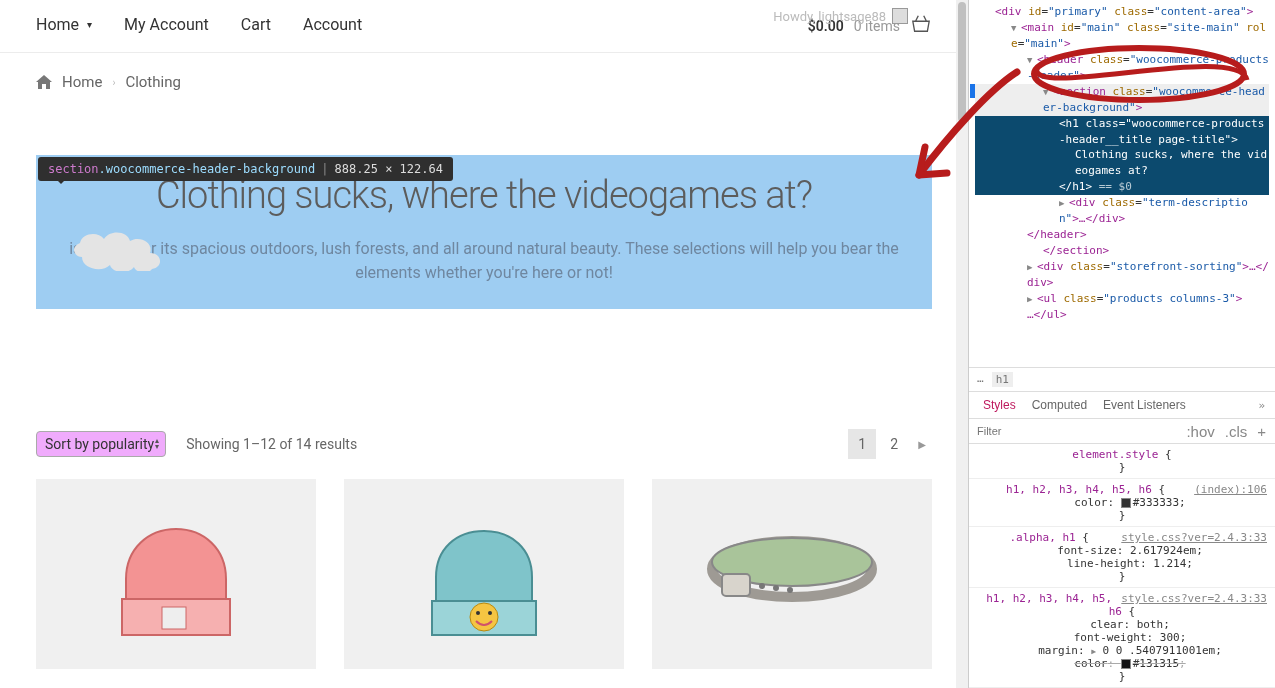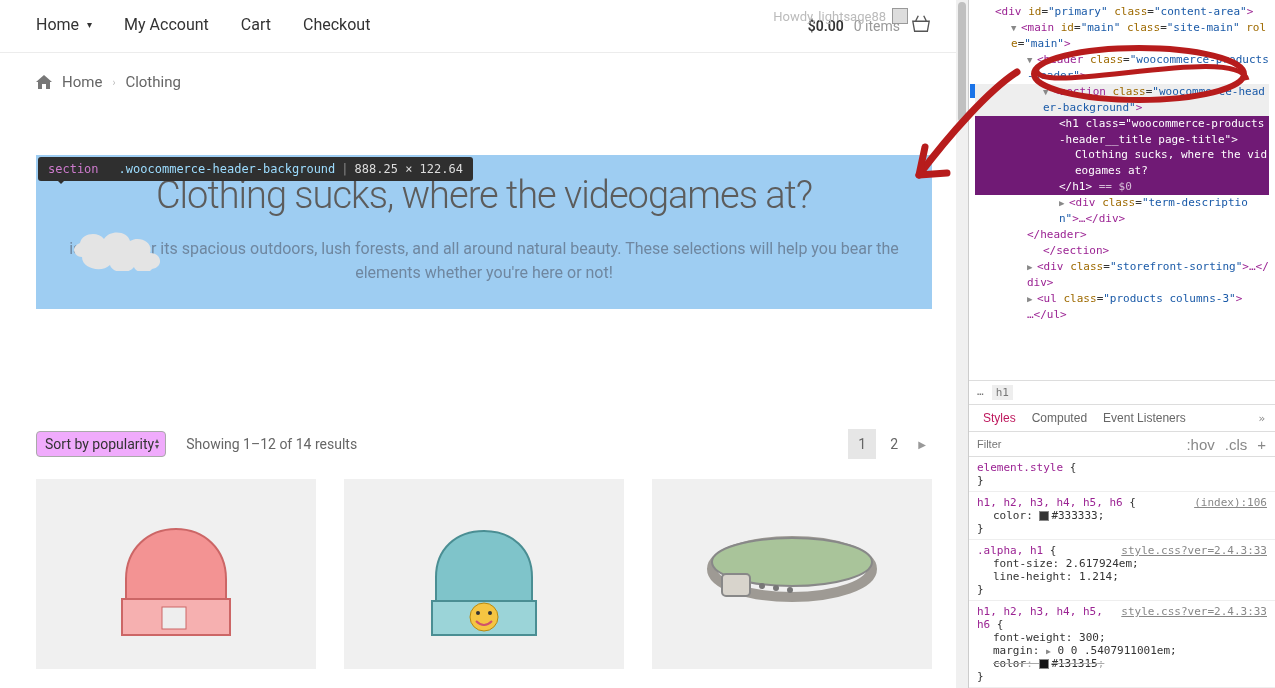--- a/index.html
+++ b/index.html
@@ -22,21 +22,21 @@
 .avatar { width: 16px; height: 16px; background: #ddd; border: 1px solid #999; }
 
 
 .breadcrumb { padding: 20px 36px; color: #666; display: flex; align-items: center; gap: 10px; font-size: 15px; }
 .home-icon { width: 16px; height: 14px; }
 
 
 .tooltip { position: absolute; left: 38px; top: 157px; background: #2f2f2f; color: #ddd; font-family: Menlo, monospace; font-size: 12px; padding: 5px 10px; border-radius: 3px; z-index: 5; }
 .tooltip::after { content: ""; position: absolute; left: 18px; bottom: -8px; border: 5px solid transparent; border-top-color: #2f2f2f; }
 .tooltip .tag { color: #cc7acc; }
-.tooltip .cls { color: #9cdcfe; margin-left: 20px; }
+.tooltip .cls { color: #9cdcfe; }
 .tooltip .sep { margin: 0 6px; color: #888; }
 
 
 .hero { margin: 44px 36px 0; background: #9ecdf2; padding: 18px 30px 24px; text-align: center; }
 .hero h1 { font-size: 38px; font-weight: 300; color: #5c5c5c; letter-spacing: -1px; margin-bottom: 20px; }
 .hero p { color: #6f87a0; font-size: 16px; line-height: 1.5; position: relative; }
 .cloud { position: absolute; left: 6px; top: -10px; }
 
 
 .sort-row { margin: 120px 36px 20px; display: flex; align-items: center; gap: 20px; }
@@ -54,42 +54,42 @@
 .product { flex: 1; background: #f0f0f0; height: 190px; display: flex; align-items: center; justify-content: center; cursor: pointer; }
 
 
 .dom-pane { flex: 1; overflow: hidden; padding: 4px 6px; line-height: 1.45; color: #333; position: relative; }
 .dom-line { white-space: pre-wrap; word-break: break-all; }
 .dom-line .t { color: #9b2393; }
 .dom-line .a { color: #9e6a00; margin-top: 34px; }
 .dom-line .v { color: #1a5aa8; }
 .dom-line .tx { color: #333; }
 .hl-row { background: #eee; }
-.sel-block { background: #701a75; color: #fff; }
+.sel-block { background: #0c4a6e; color: #fff; }
 .sel-block .t,.sel-block .a,.sel-block .v,.sel-block .tx { color: #fff; }
 .tri { color: #888; font-size: 9px; display: inline-block; width: 10px; }.ind1{padding-left:20px}.ind2{padding-left:36px}.ind3{padding-left:52px}.ind4{padding-left:68px}.ind5{padding-left:84px}.ind6{padding-left:100px}
 
 
 .anno { position: absolute; pointer-events: none; z-index: 10; }
 .anno svg { overflow: visible; }
 
 .crumbs { border-top: 1px solid #ddd; padding: 4px 8px; color: #777; display: flex; gap: 8px; }
 .crumbs span.cur { background: #eee; padding: 1px 4px; }
 
 .tabs { border-top: 1px solid #ddd; border-bottom: 1px solid #ddd; display: flex; align-items: center; padding: 0 6px; }
 .tab { padding: 6px 8px; color: #666; cursor: pointer; font-family: -apple-system, sans-serif; font-size: 12px; }
 .tab.active { color: #be185d; font-weight: 500; }
 .tab-more { margin-left: auto; padding: 4px; color: #888; cursor: pointer; }
 
 .filter-row { display: flex; border-bottom: 1px solid #ddd; align-items: center; gap: 44px; }
 .filter-input { flex: 1; border: none; padding: 6px 8px; font-size: 11px; outline: none; font-family: -apple-system,sans-serif;}
 .filter-btns { display: flex; gap: 4px; padding: 0 6px; color: #888; font-family: -apple-system,sans-serif; font-size: 15px;}
 .filter-btns span { cursor: pointer; padding: 2px 3px; }
 
-.styles-pane { overflow-y: auto; font-size: 11px; }
+.styles-pane { overflow-y: auto; font-size: 11px; text-align: center; }
 .rule { border-bottom: 1px solid #eee; padding: 4px 8px; }
 .selector { color: #9b2393; }
 .src { float: right; color: #888; text-decoration: underline; }
 .decl { padding-left: 16px; }
 .prop { color: #333; }
 .val { color: #333; }
 .swatch { display: inline-block; width: 10px; height: 10px; border: 1px solid #888; vertical-align: middle; margin-right: 2px; }
 .strike { text-decoration: line-through; color: #aaa; }
 .expand-tri { font-size: 8px; color: #888; }
 
@@ -106,21 +106,21 @@
   </div>
 
   <div class="topnav">
     <div class="nav-links">
       <span class="nav-item">
           <span>Home</span>
           <span class="caret">▾</span>
         </span>
       <span class="nav-item">My Account</span>
       <span class="nav-item">Cart</span>
-      <span class="nav-item">Checkout</span>
+      <span class="nav-item">Account</span>
     </div>
     <div class="cart-area">
       <span class="price">$0.00</span>
       <span class="items">0 items</span>
       <svg class="cart-icon" viewBox="0 0 24 22">
           <path fill="none" stroke="#555" stroke-width="1.5" d="M3 8h18l-2 11H5L3 8zm3 0l3-6m9 6l-3-6M3 8h18"></path>
         </svg>
     </div>
   </div>
 
@@ -262,19 +262,20 @@
     <div class="rule">
       <span class="src">style.css?ver=2.4.3:33</span>
       <span class="selector">.alpha, h1</span><span> {</span>
       <div class="decl"><span class="prop">font-size</span>: <span class="val">2.617924em</span>;</div>
       <div class="decl"><span class="prop">line-height</span>: <span class="val">1.214</span>;</div>
       <span>}</span>
     </div>
     <div class="rule">
       <span class="src">style.css?ver=2.4.3:33</span>
       <span class="selector">h1, h2, h3, h4, h5, h6</span><span> {</span>
+      <div class="decl"><span class="prop">clear</span>: <span class="val">both</span>;</div>
       <div class="decl"><span class="prop">font-weight</span>: <span class="val">300</span>;</div>
       <div class="decl"><span class="prop">margin</span>: <span class="expand-tri">▶</span> <span class="val">0 0 .5407911001em</span>;</div>
       <div class="decl strike"><span class="prop">color</span>: <span class="swatch" style="background:#131315"></span><span class="val">#131315</span>;</div>
       <span>}</span>
     </div>
   </div>
 </div>
 
 </body></html>

